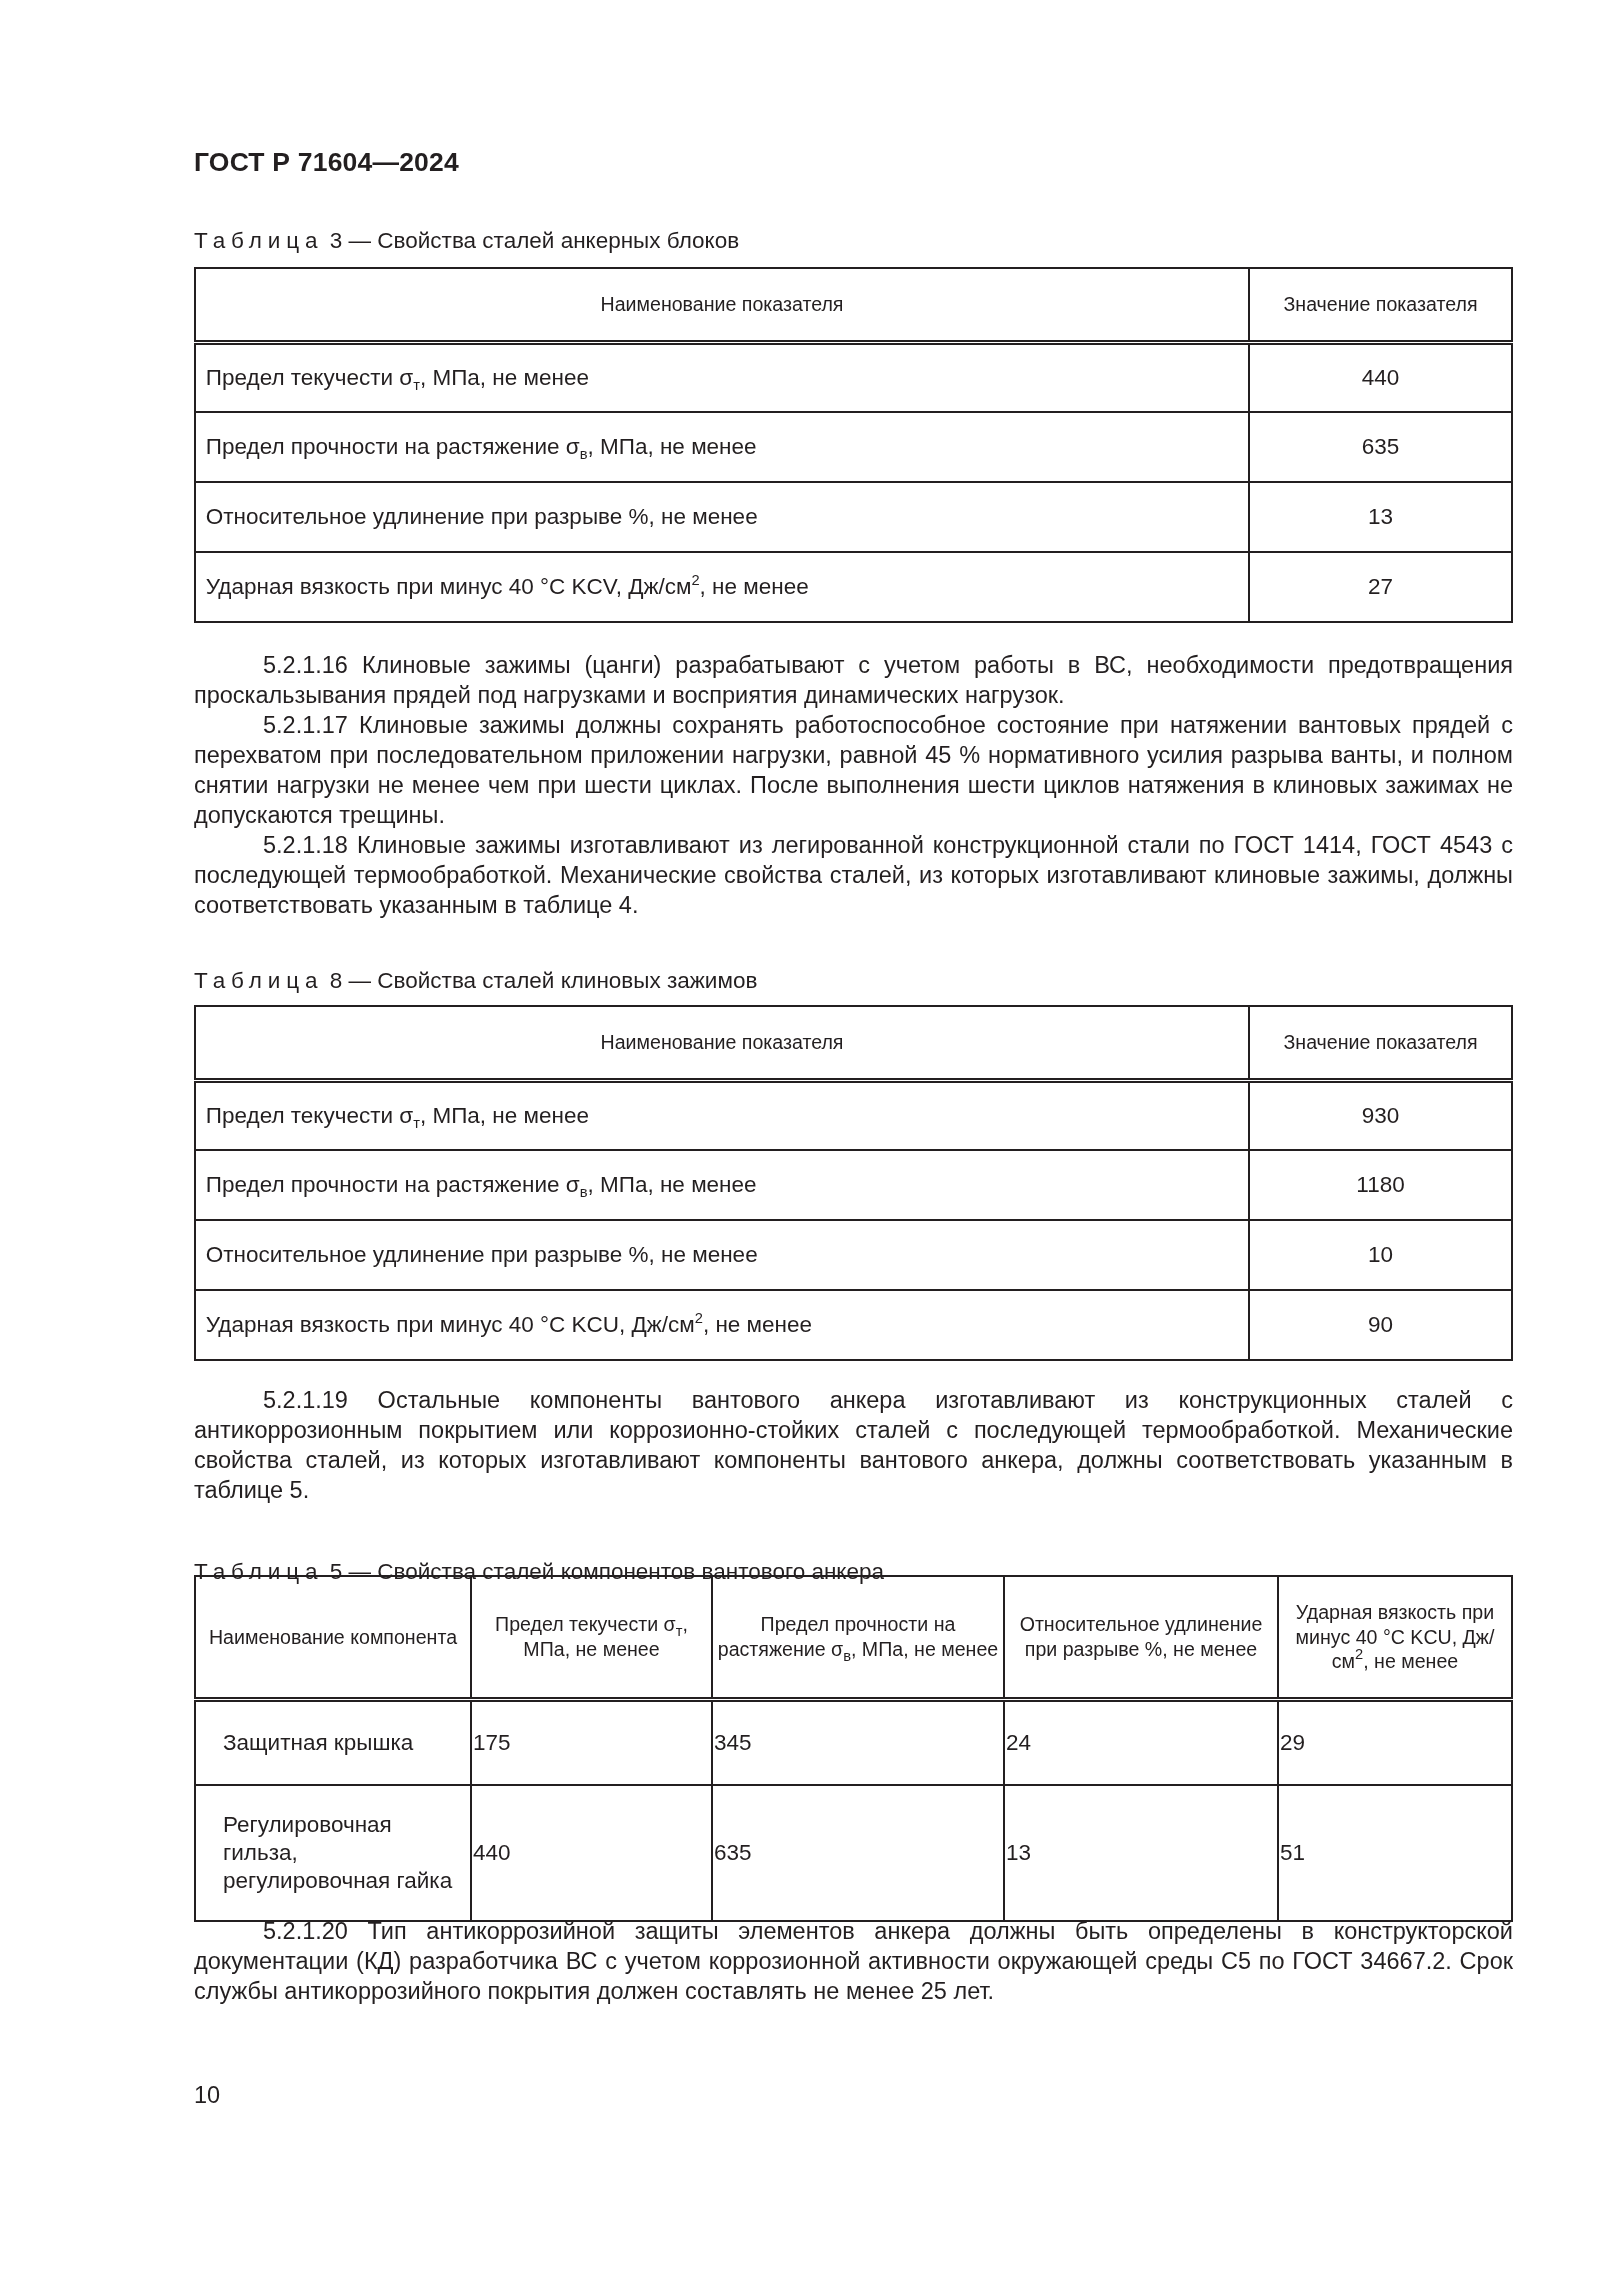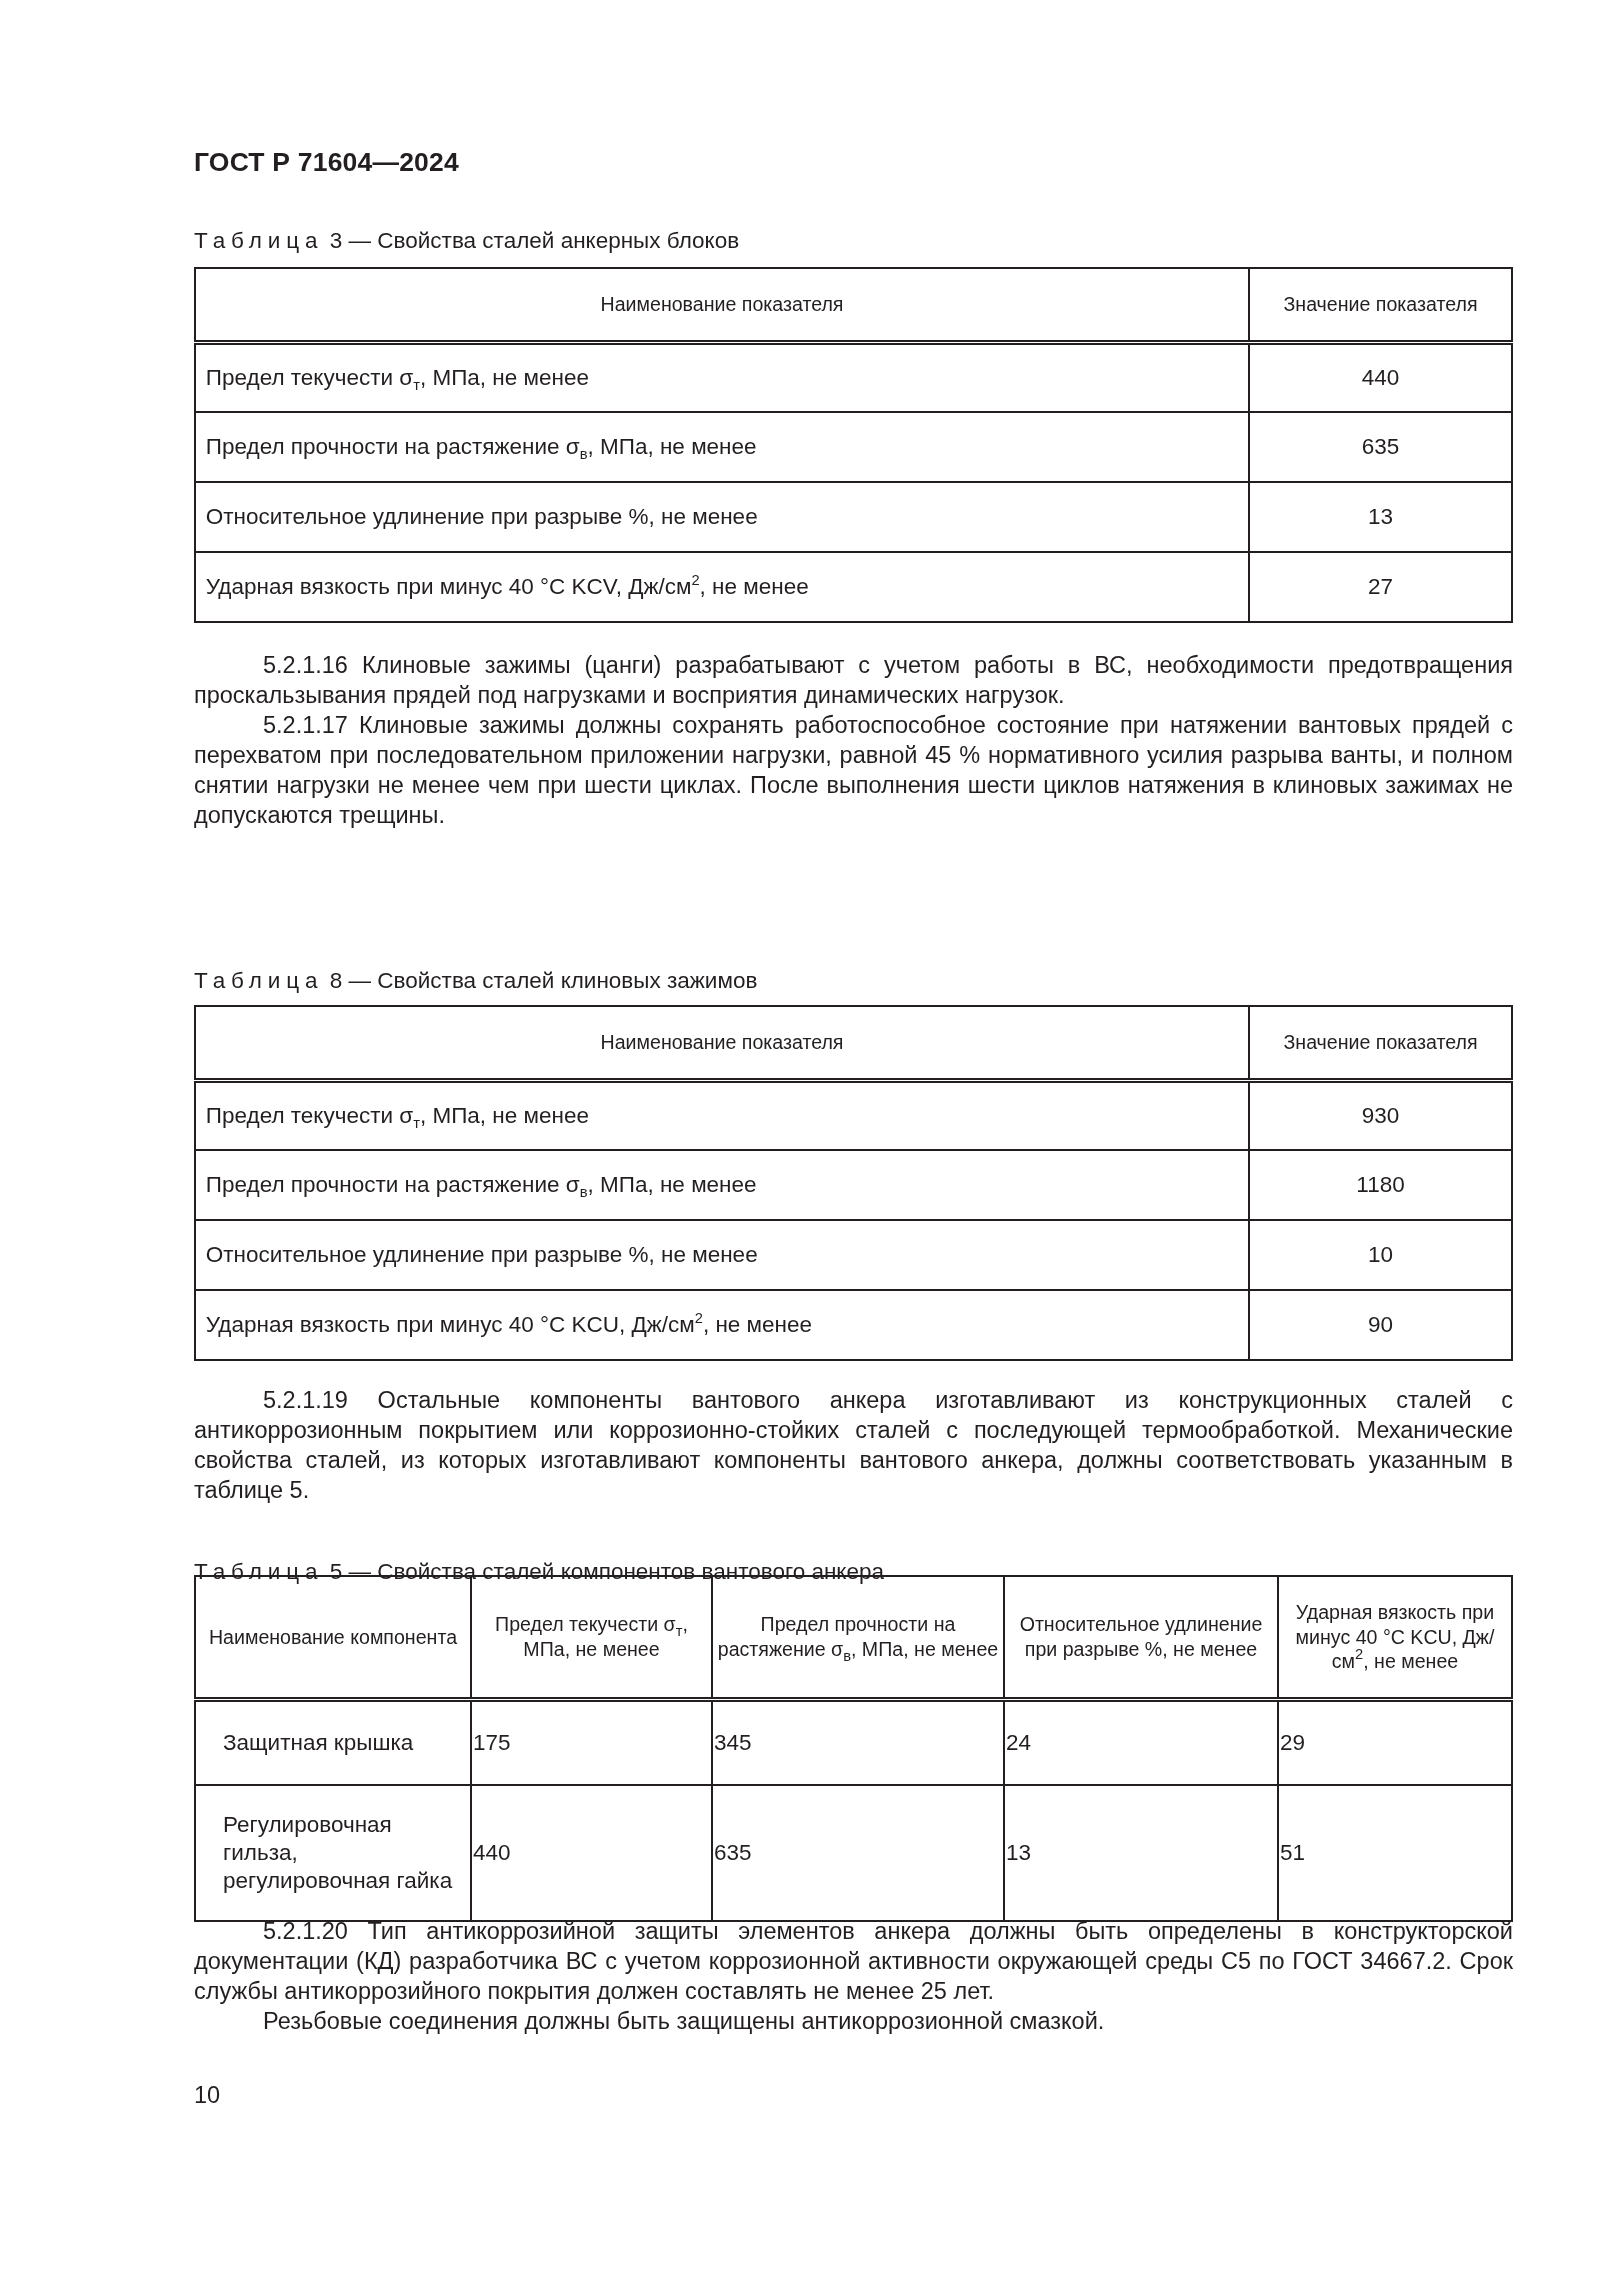--- a/index.html
+++ b/index.html
@@ -62,20 +62,21 @@
       <tr style="height:70px;">
         <td class="name"><span>Ударная вязкость при минус 40 °C KCV, Дж/см</span><sup>2</sup><span>, не менее</span></td>
         <td class="val">27</td>
       </tr>
     </tbody>
   </table>
 
   <div class="para" style="top:650px;">
     <p>5.2.1.16  Клиновые зажимы (цанги) разрабатывают с учетом работы в ВС, необходимости предотвращения проскальзывания прядей под нагрузками и восприятия динамических нагрузок.</p>
     <p>5.2.1.17  Клиновые зажимы должны сохранять работоспособное состояние при натяжении вантовых прядей с перехватом при последовательном приложении нагрузки, равной 45 % нормативного усилия разрыва ванты, и полном снятии нагрузки не менее чем при шести циклах. После выполнения шести циклов натяжения в клиновых зажимах не допускаются трещины.</p>
+    <p>5.2.1.18  Клиновые зажимы изготавливают из легированной конструкционной стали по ГОСТ 1414, ГОСТ 4543 с последующей термообработкой. Механические свойства сталей, из которых изготавливают клиновые зажимы, должны соответствовать указанным в таблице 4.</p>
   </div>
 
   <div class="caption" style="top:968px;">
     <span class="spaced">Таблица</span><span> 8 — Свойства сталей клиновых зажимов</span>
   </div>
   <table class="t t2" style="top:1005px;">
     <colgroup>
         <col style="width:1054px">
         <col>
       </colgroup>
@@ -142,18 +143,17 @@
         <td>440</td>
         <td>635</td>
         <td>13</td>
         <td>51</td>
       </tr>
     </tbody>
   </table>
 
   <div class="para" style="top:1916px;">
     <p>5.2.1.20  Тип антикоррозийной защиты элементов анкера должны быть определены в конструкторской документации (КД) разработчика ВС с учетом коррозионной активности окружающей среды С5 по ГОСТ 34667.2. Срок службы антикоррозийного покрытия должен составлять не менее 25 лет.</p>
-    <p>Резьбовые соединения должны быть защищены антикоррозионной смазкой.</p>
   </div>
 
   <div class="pagenum">10</div>
 </div>
 
 
 </body></html>

